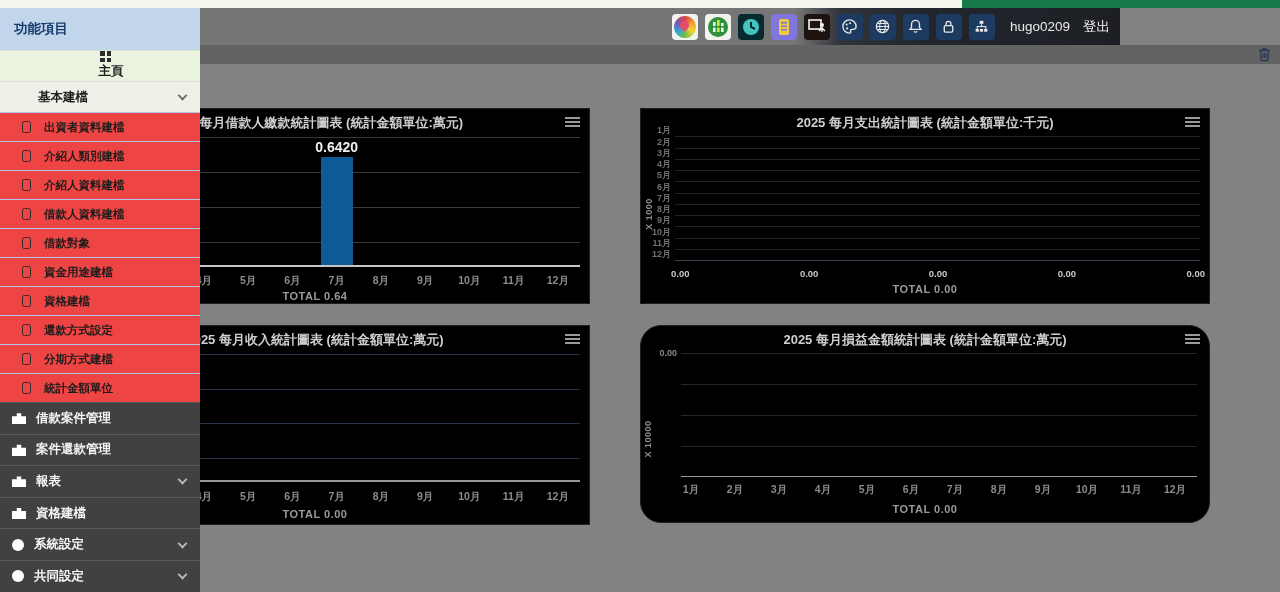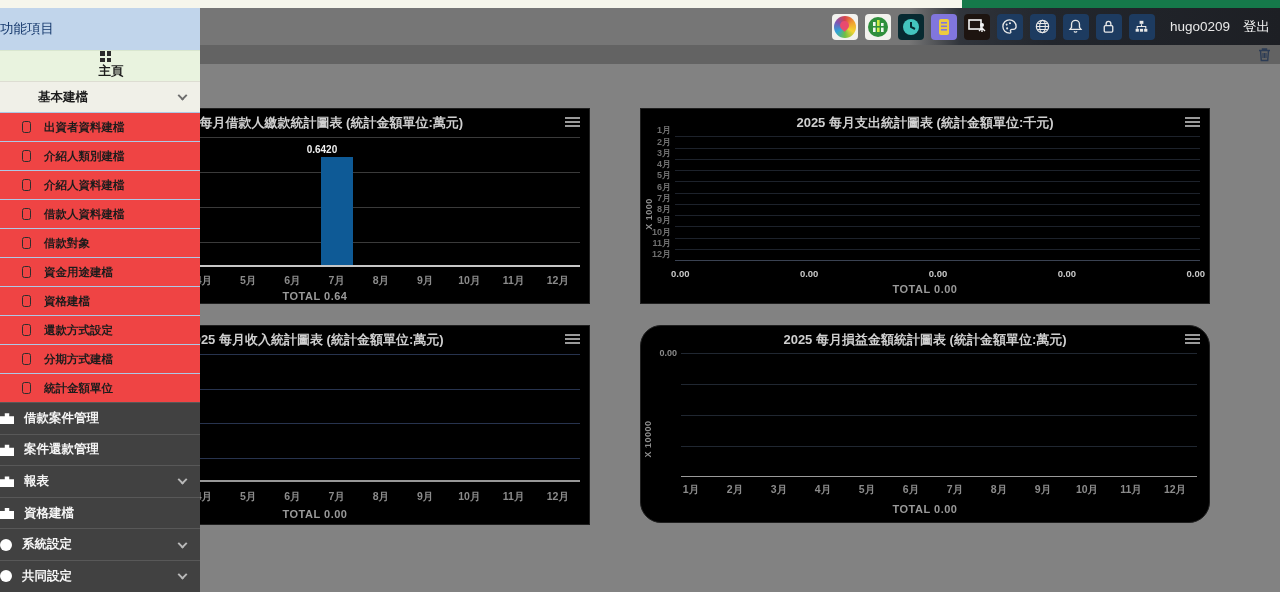--- a/index.html
+++ b/index.html
@@ -2,47 +2,47 @@
 <html><head>
 <meta charset="utf-8">
 <style>
   * { margin:0; padding:0; box-sizing:border-box; }
   html,body { width:1280px; height:592px; overflow:hidden; }
   body { font-family:"Liberation Sans", sans-serif; background:#828282; position:relative; }
 
   
   .strip-cream { position:absolute; left:0; top:0; width:962px; height:8px; background:#f6f6ec; z-index:20; }
   .strip-green { position:absolute; left:962px; top:0; width:318px; height:8px; background:#15794a; z-index:20; }
-  .topbar { position:absolute; left:0; top:8px; width:1280px; height:37px; z-index:20;
+  .topbar { position:absolute; left:0; top:8px; width:1120px; height:37px; z-index:20;
             background:linear-gradient(90deg,#767676 0%,#767676 71%,#30343b 75%,#22262d 82%,#1d1f24 100%);
             display:flex; align-items:center; justify-content:flex-end; gap:7px; padding-right:10px; }
   .tile { width:26px; height:26px; border-radius:4px; display:flex; align-items:center; justify-content:center; cursor:pointer; flex:0 0 auto; }
   .tile-light { background:#f2f2ee; }
   .tile-navy  { background:#1d3b60; }
   .logo-swirl { width:22px; height:22px; border-radius:50%;
                 background:conic-gradient(#d8434a,#f0a12f,#f3d433,#6fbf44,#2fa4d8,#7f55b5,#d8434a); position:relative; }
   .logo-swirl::after{ content:""; position:absolute; left:6px; top:5px; width:9px; height:9px; border-radius:50% 50% 50% 0;
                 background:#e84b6f; transform:rotate(-45deg); }
   .username { color:#e9e9e9; font-size:13.5px; margin-left:8px; }
   .logout { color:#f2f2f2; font-size:13.5px; margin-left:6px; cursor:pointer; }
 
   .actionbar { position:absolute; left:0; top:45px; width:1280px; height:19px; background:#636363; z-index:20;
                display:flex; align-items:center; justify-content:flex-end; padding-right:9px; }
 
   
   .sidebar { position:absolute; left:0; top:8px; width:200px; height:584px; z-index:30; display:flex; flex-direction:column; }
-  .sb-header { height:42px; background:#c1d5eb; color:#173a6e; font-weight:normal; font-size:13.5px;
-               display:flex; align-items:center; }
+  .sb-header { height:42px; background:#c1d5eb; color:#173a6e; font-weight:bold; font-size:13.5px;
+               display:flex; align-items:center; padding-left:14px; }
   .sb-row { display:flex; align-items:center; font-weight:bold; color:#1c1c1c; cursor:pointer; position:relative; }
   .sb-home { height:31px; background:#e9f3df; font-size:12.5px; padding-left:12px; border-top:1px solid #d9e6cf;flex-direction:column; }
   .sb-home .lbl { margin-left:10px; }
   .sb-group { height:31px; background:#f0f0e8; font-size:12.5px; padding-left:38px; border-top:1px solid #ddddd2; }
   .sb-sub { height:29px; background:#ef4444; font-size:11.5px; padding-left:22px; border-top:1px solid #aec8e6; }
   .sb-sub .lbl { margin-left:13px; }
-  .sb-dark { height:31.6px; background:#414141; color:#f5f5f5; font-size:12.5px; border-top:1px solid #585858; }
+  .sb-dark { height:31.6px; background:#414141; color:#f5f5f5; font-size:12.5px; padding-left:12px; border-top:1px solid #585858; }
   .sb-dark .lbl { margin-left:10px; }
   .chev { position:absolute; right:14px; top:50%; width:7px; height:7px; border-right:2px solid #6d6d6d; border-bottom:2px solid #6d6d6d;
           transform:translateY(-70%) rotate(45deg); }
   .chev-dark { border-color:#b9b9b9; }
   .icon-card { width:9px; height:12px; border:1.5px solid #2e2e2e; border-radius:2.5px; flex:0 0 auto; }
   .icon-briefcase { width:14px; height:12px; background:#ffffff; flex:0 0 auto;
           clip-path:polygon(0% 32%,34% 32%,34% 8%,66% 8%,66% 32%,100% 32%,100% 100%,0% 100%); }
   .icon-sphere { width:12px; height:12px; border-radius:50%; background:#ffffff; flex:0 0 auto; }
 
   
@@ -55,22 +55,22 @@
   .total { position:absolute; left:0; right:0; text-align:center; font-size:11px; font-weight:bold; color:#9a9a9a; letter-spacing:.5px; }
   .gl { position:absolute; left:0; right:0; height:1px; }
   .axis { position:absolute; left:0; right:0; bottom:0; }
 
   
   #panelA { left:40px; top:108px; width:550px; height:196px; }
   #panelA .plot { position:absolute; left:8px; right:9px; top:28px; bottom:36px; }
   #panelA .gl { background:#3a3a3a; }
   #panelA .axis { height:2px; background:#c6c6c6; }
   .barA { position:absolute; bottom:2px; width:32px; height:108px; background:#0e5a96; left:calc(54.1667% - 16px); }
-  .barA-lbl { position:absolute; bottom:112px; width:60px; left:calc(54.1667% - 30px); 
-              color:#f0f0f0; font-size:10px; font-weight:bold; }
+  .barA-lbl { position:absolute; bottom:112px; width:60px; left:calc(54.1667% - 30px); text-align:center;
+              color:#f0f0f0; font-size:14px; font-weight:bold; }
   #panelA .months { left:8px; right:9px; bottom:15px; }
   #panelA .total { bottom:1px; }
 
   
   #panelB { left:640px; top:108px; width:570px; height:196px; }
   .rowsB { position:absolute; left:34px; right:9px; top:17px; bottom:42px; display:flex; flex-direction:column; }
   .rowB { flex:1; position:relative; }
   .rowB .lbl { position:absolute; left:-28px; bottom:0px; width:24px; text-align:right; font-size:9px; font-weight:bold; color:#6f6f6f; }
   .rowB .line { position:absolute; left:0; right:0; bottom:0; height:1px; background:#1d222b; display:block; }
   .rowB:last-child .line { background:#3a4252; }

